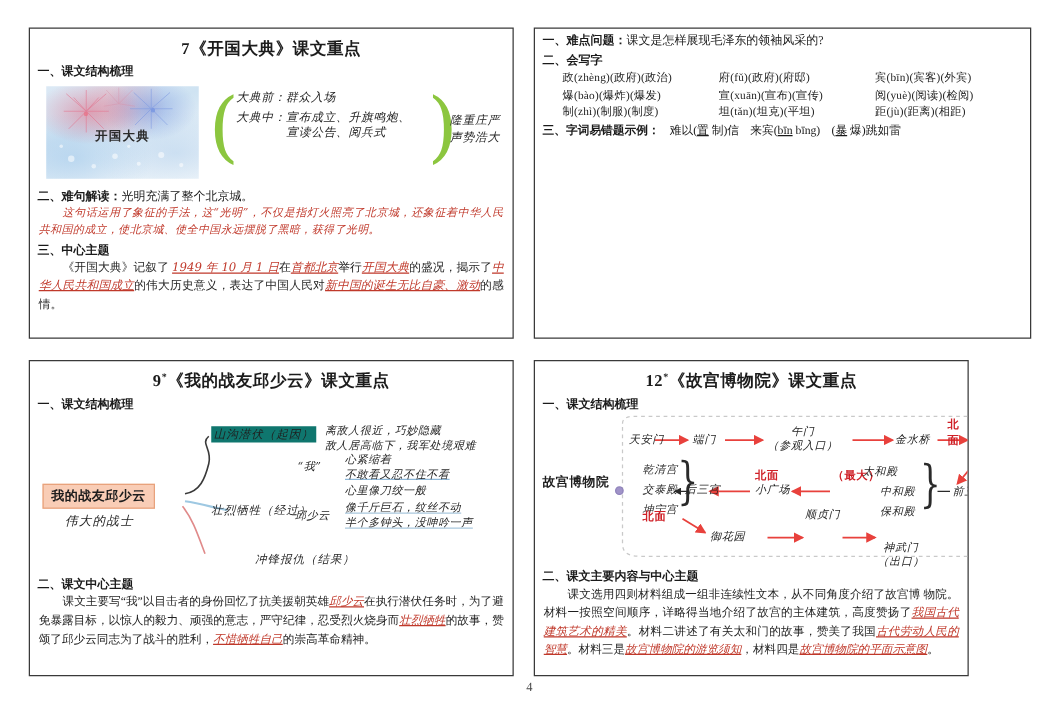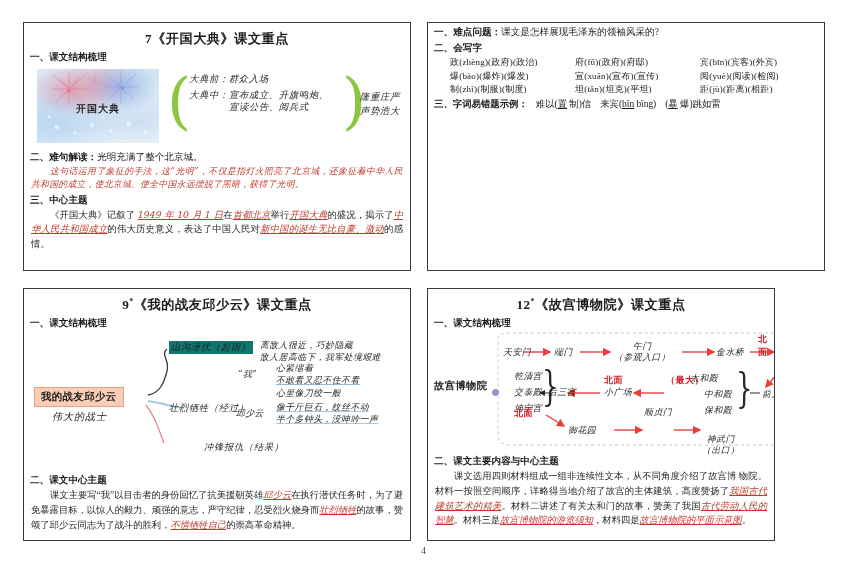--- a/index.html
+++ b/index.html
@@ -327,21 +327,21 @@
         <div>心里像刀绞一般</div>
       </div>
 
       <div class="mm-det" style="left:212px; top:76px;">邱少云</div>
       <div class="mm-det" style="left:252px; top:70px;">
         <div class="ul-soft2">像千斤巨石，纹丝不动</div>
         <div class="ul-soft2">半个多钟头，没呻吟一声</div>
       </div>
     </div>
 
-    <div class="sect" style="margin-top:15px;">二、课文中心主题</div>
+    <div class="sect" style="margin-top:2px;">二、课文中心主题</div>
     <div class="para indent" style="font-size:9.3px; line-height:14.8px;"><span>课文主要写“我”以目击者的身份回忆了抗美援朝英雄</span><span class="red-ul hand">邱少云</span><span>在执行潜伏任务时，为了避免暴露目标，以惊人的毅力、顽强的意志，严守纪律，忍受烈火烧身而</span><span class="red-ul hand">壮烈牺牲</span><span>的故事，赞颂了邱少云同志为了战斗的胜利，</span><span class="red-ul hand">不惜牺牲自己</span><span>的崇高革命精神。</span></div>
   </div>
 
   <div class="panel p-br">
     <div class="ptitle"><span>12</span><span class="sup">*</span><span>《故宫博物院》课文重点</span></div>
     <div class="sect">一、课文结构梳理</div>
 
     <div class="br-map">
       <svg style="position:absolute; left:0; top:0;" width="398" height="122">
         <defs>

